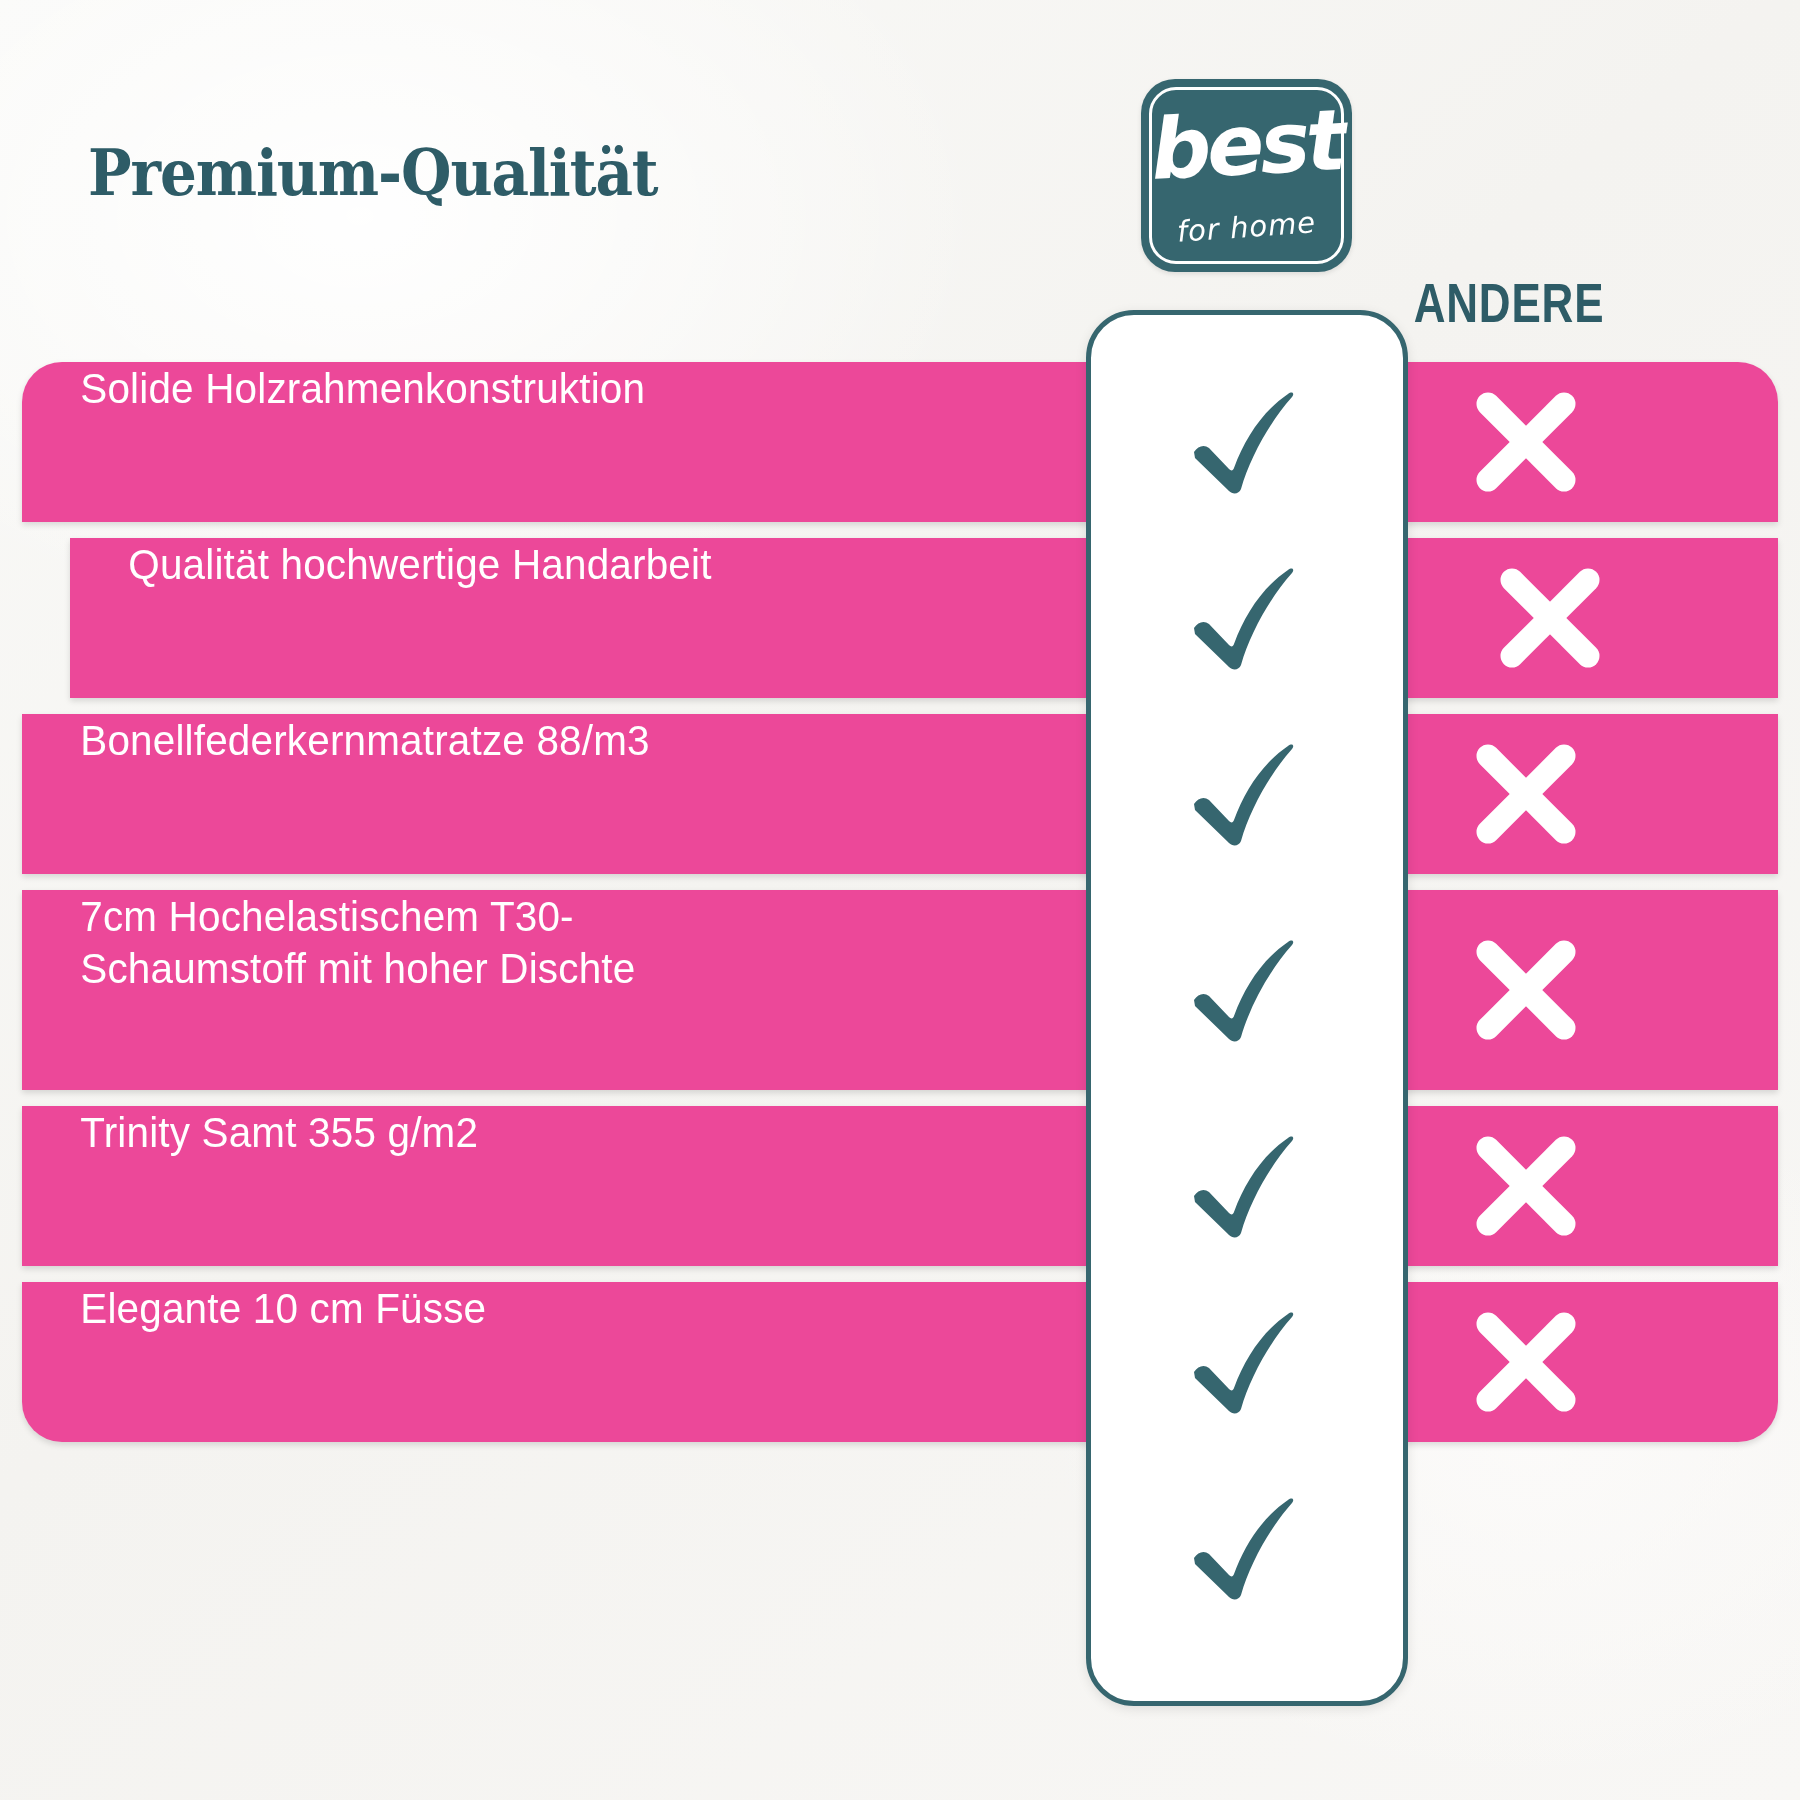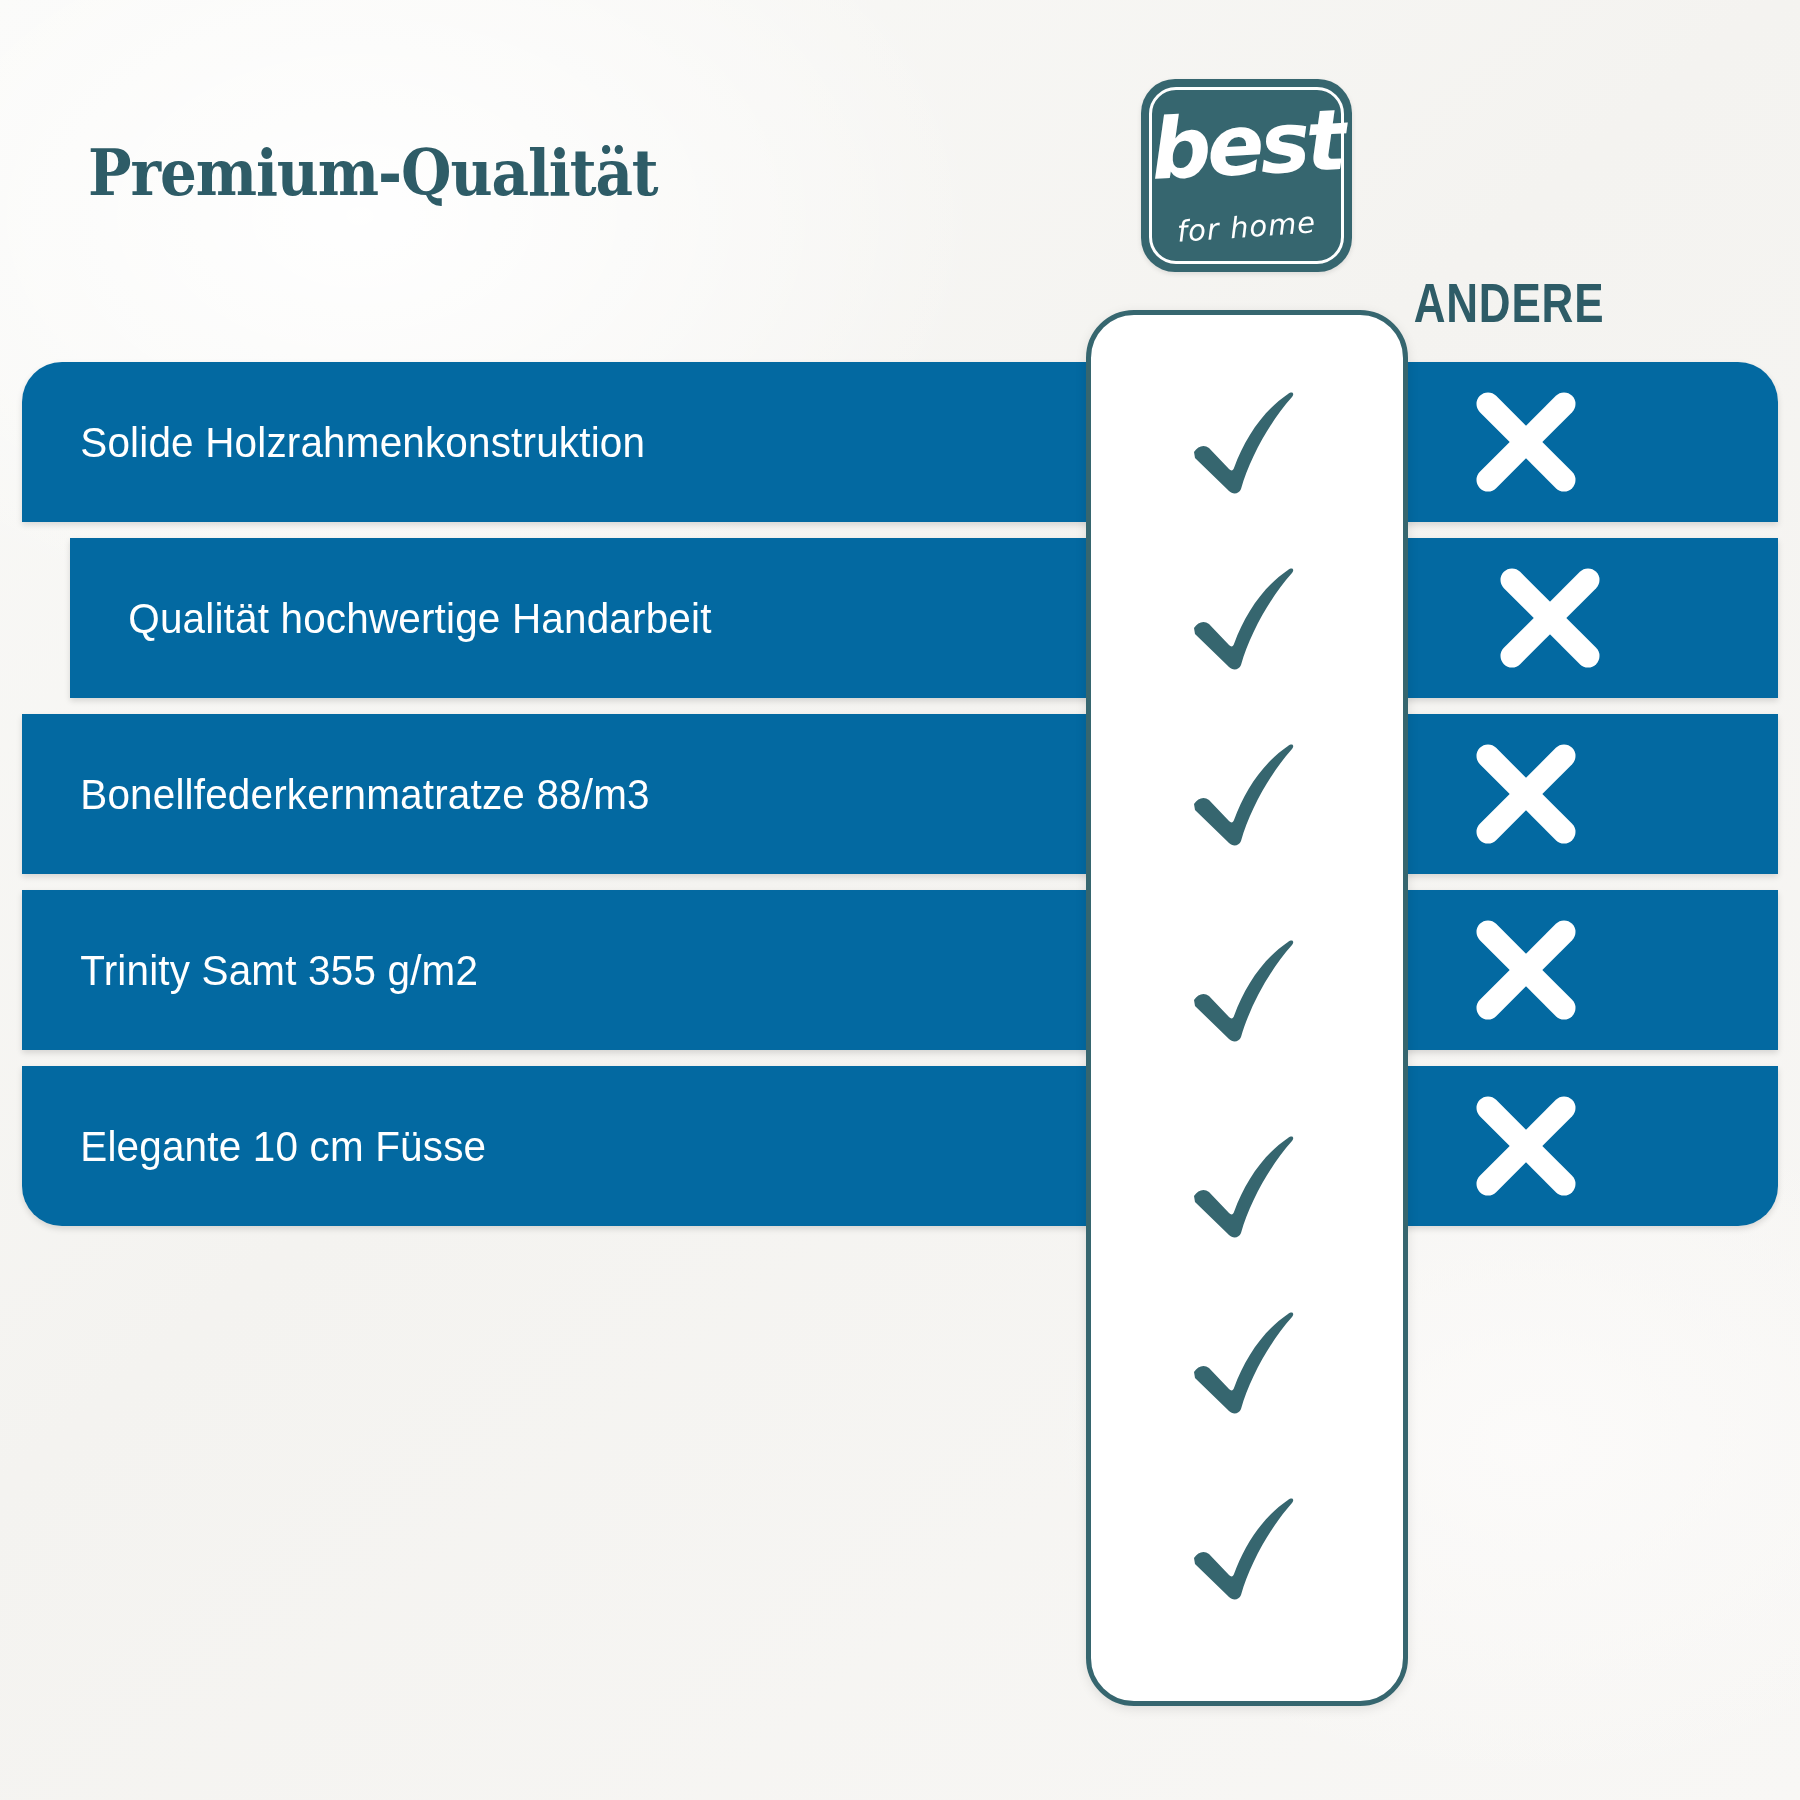--- a/index.html
+++ b/index.html
@@ -108,25 +108,24 @@
 
   
   .rows {
     position: absolute;
     left: 22px;
     top: 362px;
     width: 1756px;
   }
   .row {
     position: relative;
-    background: #0369a1;
+    background: #ec4899;
     box-shadow: 0 3px 6px rgba(0,0,0,0.13);
     margin-bottom: 16px;
     display: flex;
-    align-items: center;
   }
   .row:first-child {
     border-top-left-radius: 40px;
     border-top-right-radius: 40px;
   }
   .row:last-child {
     border-bottom-left-radius: 40px;
     border-bottom-right-radius: 40px;
     margin-bottom: 0;
   }
@@ -226,20 +225,30 @@
       <div class="row" style="height: 160px;">
         <div class="row-label">Bonellfederkernmatratze 88/m3</div>
         <div class="row-check"></div>
         <div class="row-cross">
           <svg class="cross-icon" width="108" height="108" viewBox="0 0 108 108">
             <line x1="16" y1="16" x2="92" y2="92" stroke="#ffffff" stroke-width="23" stroke-linecap="round"></line>
             <line x1="92" y1="16" x2="16" y2="92" stroke="#ffffff" stroke-width="23" stroke-linecap="round"></line>
           </svg>
         </div>
       </div>
+      <div class="row" style="height: 200px;">
+        <div class="row-label">7cm Hochelastischem T30-<br>Schaumstoff mit hoher Dischte</div>
+        <div class="row-check"></div>
+        <div class="row-cross">
+          <svg class="cross-icon" width="108" height="108" viewBox="0 0 108 108">
+            <line x1="16" y1="16" x2="92" y2="92" stroke="#ffffff" stroke-width="23" stroke-linecap="round"></line>
+            <line x1="92" y1="16" x2="16" y2="92" stroke="#ffffff" stroke-width="23" stroke-linecap="round"></line>
+          </svg>
+        </div>
+      </div>
       <div class="row" style="height: 160px;">
         <div class="row-label">Trinity Samt 355 g/m2</div>
         <div class="row-check"></div>
         <div class="row-cross">
           <svg class="cross-icon" width="108" height="108" viewBox="0 0 108 108">
             <line x1="16" y1="16" x2="92" y2="92" stroke="#ffffff" stroke-width="23" stroke-linecap="round"></line>
             <line x1="92" y1="16" x2="16" y2="92" stroke="#ffffff" stroke-width="23" stroke-linecap="round"></line>
           </svg>
         </div>
       </div>

